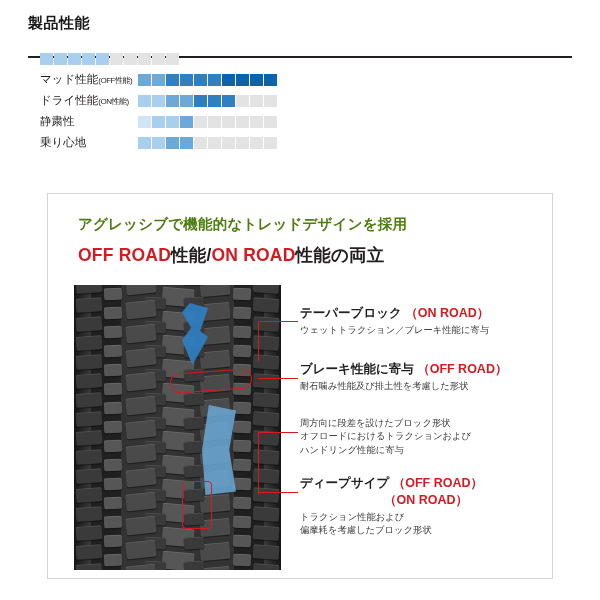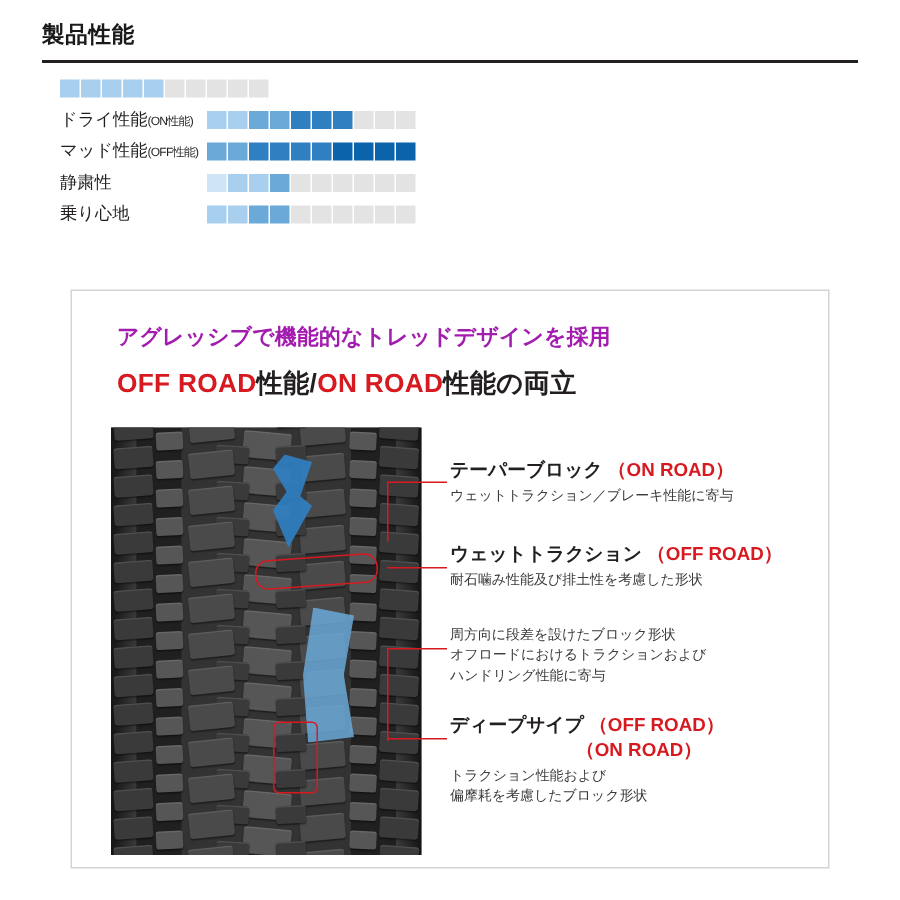--- a/index.html
+++ b/index.html
@@ -19,21 +19,21 @@
   
   .header{
     position:absolute;
     left:28px;top:14px;width:544px;
   }
   .header .title{
     font-size:15px;
     font-weight:bold;
     letter-spacing:.5px;
     color:#1a1a1a;
-    padding-bottom:7px;
+    padding-bottom:23px;
   }
   .header .rule{
     height:2px;background:#231f20;width:544px;
   }
 
   
   .perf{
     position:absolute;
     left:40px;top:48px;
     width:520px;
@@ -73,21 +73,21 @@
     box-sizing:border-box;
   }
   .panel-head{
     position:absolute;
     left:78px;top:215px;
     width:460px;
   }
   .head-line1{
     font-size:14.5px;
     letter-spacing:.2px;
-    color:#a21caf;
+    color:#4d7c0f;
     margin-bottom:9px;
     font-weight:bold;
   }
   .head-line2{
     font-size:17.5px;
     font-weight:bold;
     letter-spacing:.2px;
     color:#231f20;
   }
   .head-line2 .red{color:#d71920;}
@@ -187,47 +187,47 @@
           <div class="cell" style="background: rgb(169, 207, 238);"></div>
           <div class="cell" style="background: rgb(169, 207, 238);"></div>
           <div class="cell" style="background: rgb(227, 227, 227);"></div>
           <div class="cell" style="background: rgb(227, 227, 227);"></div>
           <div class="cell" style="background: rgb(227, 227, 227);"></div>
           <div class="cell" style="background: rgb(227, 227, 227);"></div>
           <div class="cell" style="background: rgb(227, 227, 227);"></div>
         </div>
       </div>
       <div class="perf-row">
-        <div class="perf-label">ドライ性能<span class="sub">(ON性能)</span></div>
-        <div class="perf-track">
-          <div class="cell" style="background: rgb(169, 207, 238);"></div>
-          <div class="cell" style="background: rgb(169, 207, 238);"></div>
-          <div class="cell" style="background: rgb(106, 169, 216);"></div>
-          <div class="cell" style="background: rgb(106, 169, 216);"></div>
-          <div class="cell" style="background: rgb(47, 127, 193);"></div>
-          <div class="cell" style="background: rgb(47, 127, 193);"></div>
-          <div class="cell" style="background: rgb(47, 127, 193);"></div>
-          <div class="cell" style="background: rgb(227, 227, 227);"></div>
-          <div class="cell" style="background: rgb(227, 227, 227);"></div>
-          <div class="cell" style="background: rgb(227, 227, 227);"></div>
-        </div>
-      </div>
-      <div class="perf-row">
         <div class="perf-label">マッド性能<span class="sub">(OFF性能)</span></div>
         <div class="perf-track">
           <div class="cell" style="background: rgb(106, 169, 216);"></div>
           <div class="cell" style="background: rgb(106, 169, 216);"></div>
           <div class="cell" style="background: rgb(47, 127, 193);"></div>
           <div class="cell" style="background: rgb(47, 127, 193);"></div>
           <div class="cell" style="background: rgb(47, 127, 193);"></div>
           <div class="cell" style="background: rgb(47, 127, 193);"></div>
           <div class="cell" style="background: rgb(11, 99, 171);"></div>
           <div class="cell" style="background: rgb(11, 99, 171);"></div>
           <div class="cell" style="background: rgb(11, 99, 171);"></div>
           <div class="cell" style="background: rgb(11, 99, 171);"></div>
+        </div>
+      </div>
+      <div class="perf-row">
+        <div class="perf-label">ドライ性能<span class="sub">(ON性能)</span></div>
+        <div class="perf-track">
+          <div class="cell" style="background: rgb(169, 207, 238);"></div>
+          <div class="cell" style="background: rgb(169, 207, 238);"></div>
+          <div class="cell" style="background: rgb(106, 169, 216);"></div>
+          <div class="cell" style="background: rgb(106, 169, 216);"></div>
+          <div class="cell" style="background: rgb(47, 127, 193);"></div>
+          <div class="cell" style="background: rgb(47, 127, 193);"></div>
+          <div class="cell" style="background: rgb(47, 127, 193);"></div>
+          <div class="cell" style="background: rgb(227, 227, 227);"></div>
+          <div class="cell" style="background: rgb(227, 227, 227);"></div>
+          <div class="cell" style="background: rgb(227, 227, 227);"></div>
         </div>
       </div>
       <div class="perf-row">
         <div class="perf-label">静粛性</div>
         <div class="perf-track">
           <div class="cell" style="background: rgb(207, 228, 245);"></div>
           <div class="cell" style="background: rgb(169, 207, 238);"></div>
           <div class="cell" style="background: rgb(169, 207, 238);"></div>
           <div class="cell" style="background: rgb(106, 169, 216);"></div>
           <div class="cell" style="background: rgb(227, 227, 227);"></div>
@@ -400,21 +400,21 @@
       <div class="hl-outline-red" style="left: 96px; top: 86px; width: 80px; height: 18px; border-radius: 9px; transform: rotate(-4deg);"></div>
       <div class="hl-outline-red" style="left: 108px; top: 196px; width: 28px; height: 46px; border-radius: 4px;"></div>
     </div>
 
   <div class="callouts" id="callouts">
       <div class="callout" style="position: absolute; left: 0px; top: 0px; width: 250px;">
         <div class="c-title"><span>テーパーブロック </span><span class="red">（ON ROAD）</span></div>
         <div class="c-desc">ウェットトラクション／ブレーキ性能に寄与</div>
       </div>
       <div class="callout" style="position: absolute; left: 0px; top: 56px; width: 250px;">
-        <div class="c-title"><span>ウェットトラクション </span><span class="red">（OFF ROAD）</span></div>
+        <div class="c-title"><span>ブレーキ性能に寄与 </span><span class="red">（OFF ROAD）</span></div>
         <div class="c-desc">耐石噛み性能及び排土性を考慮した形状</div>
       </div>
       <div class="callout" style="position: absolute; left: 0px; top: 110px; width: 250px;">
         <div class="c-desc">周方向に段差を設けたブロック形状<br>オフロードにおけるトラクションおよび<br>ハンドリング性能に寄与</div>
       </div>
       <div class="callout" style="position: absolute; left: 0px; top: 170px; width: 250px;">
         <div class="c-title"><span>ディープサイプ </span><span class="red">（OFF ROAD）</span><br><span class="red" style="margin-left: 84px;">（ON ROAD）</span></div>
         <div class="c-desc">トラクション性能および<br>偏摩耗を考慮したブロック形状</div>
       </div>
     </div>

